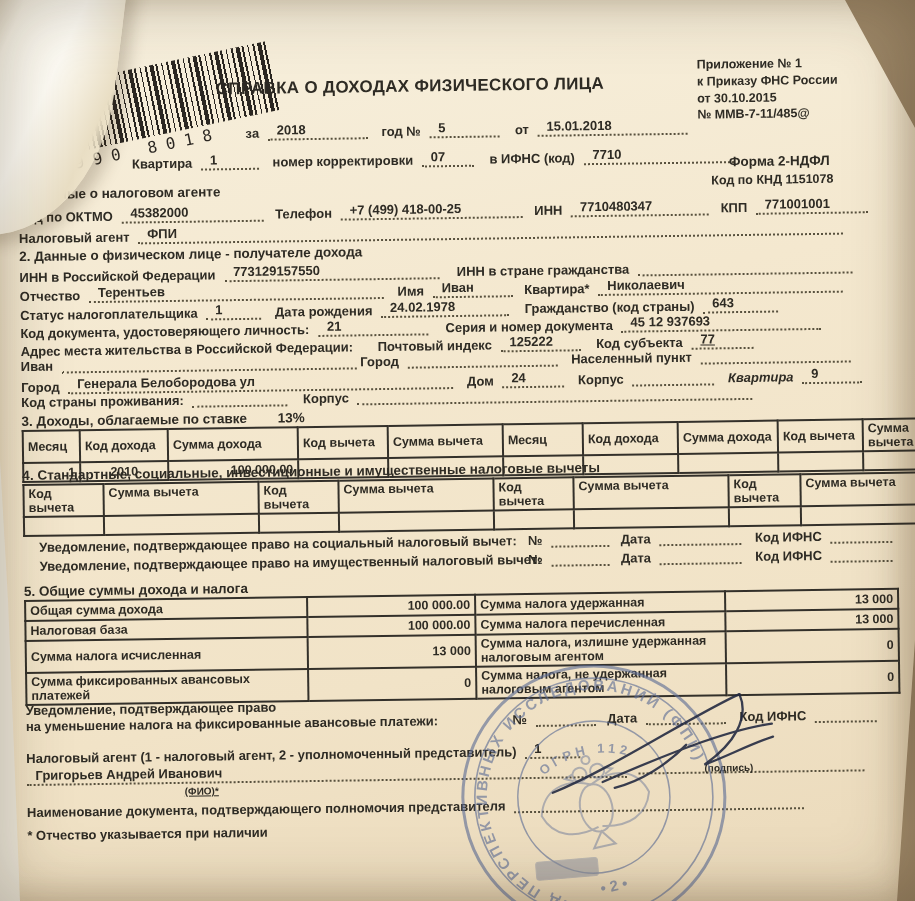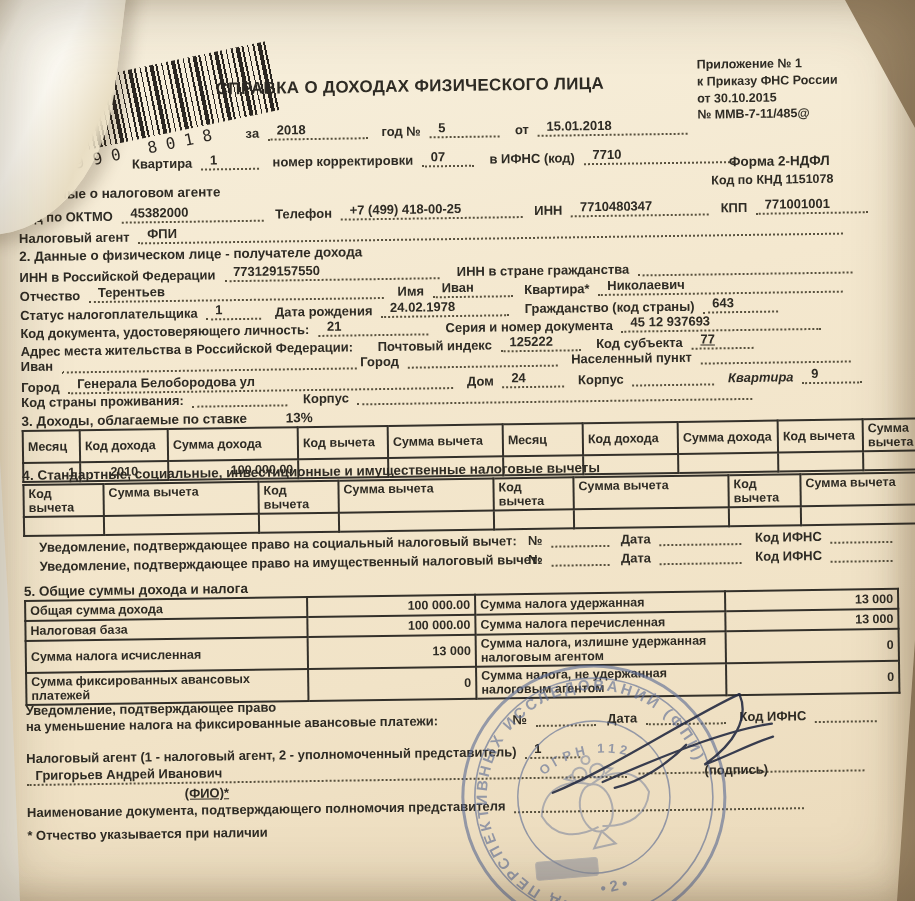--- a/index.html
+++ b/index.html
@@ -21,21 +21,21 @@
   .curl{position:absolute;top:-28px;left:-46px;width:158px;height:268px;z-index:5;
     background:linear-gradient(108deg,#b7a78c 0%,#f8f4e9 28%,#fdfbf4 52%,#e9dec4 78%,rgba(233,222,196,0) 100%);
     border-bottom-right-radius:75% 58%;transform:rotate(7deg);
     box-shadow:10px 8px 16px rgba(60,40,20,.22);}
   .content{position:absolute;inset:0;transform:rotate(-0.8deg);transform-origin:50% 50%;color:#2e2b24;}
   .f{position:absolute;white-space:nowrap;font-weight:bold;font-size:13px;color:#2e2b24;}
   .lab{margin-right:5px;}
   .val{display:inline-block;box-sizing:border-box;border-bottom:2px dotted #58513e;
        padding:0 6px 1px 9px;vertical-align:bottom;min-height:15px;}
   .head{font-size:13.5px;}
-  .small{font-size:13px;}
+  .small{font-size:10px;}
   .barcode{position:absolute;left:70px;top:58px;width:212px;transform:rotate(-11deg);z-index:6;}
   .bars{height:70px;
     background:repeating-linear-gradient(90deg,#2b2722 0 2px,transparent 2px 5px,#2b2722 5px 9px,transparent 9px 11px,#2b2722 11px 13px,transparent 13px 17px,#2b2722 17px 18px,transparent 18px 22px);}
   .bdigits{font-family:"DejaVu Sans Mono",monospace;font-size:16px;letter-spacing:9px;color:#2b2722;margin-top:1px;}
   table{border-collapse:collapse;table-layout:fixed;font-size:12.5px;font-weight:bold;color:#2e2b24;position:absolute;}
   th,td{border:2px solid #33302a;padding:1px 4px;text-align:left;overflow:hidden;line-height:1.12;}
   .num{text-align:right;}
   .ctr{text-align:center;}
   .stamp{position:absolute;left:448px;top:658px;z-index:8;}
   .sig{position:absolute;left:540px;top:688px;z-index:9;}
@@ -154,21 +154,21 @@
       </div>
       <div class="f" style="left:22px;top:389px;">
         <span class="lab">Код страны проживания:</span>
         <span class="val" style="width:95px;"></span>
         <span class="lab" style="margin-left:12px;">Корпус</span>
         <span class="val" style="width:395px;"></span>
       </div>
 
       <div class="f head" style="left:22px;top:408px;">
         <span class="lab">3. Доходы, облагаемые по ставке</span>
-        <span style="margin-left:30px;">13%</span>
+        <span style="margin-left:22px;">13%</span>
       </div>
       <table style="left:22px;top:424px;width:833px;">
         <tbody>
             <tr>
           <th style="width:47px;">Месяц</th>
           <th style="width:78px;">Код дохода</th>
           <th style="width:120px;">Сумма дохода</th>
           <th style="width:80px;">Код вычета</th>
           <th style="width:105px;">Сумма вычета</th>
           <th style="width:70px;">Месяц</th>

